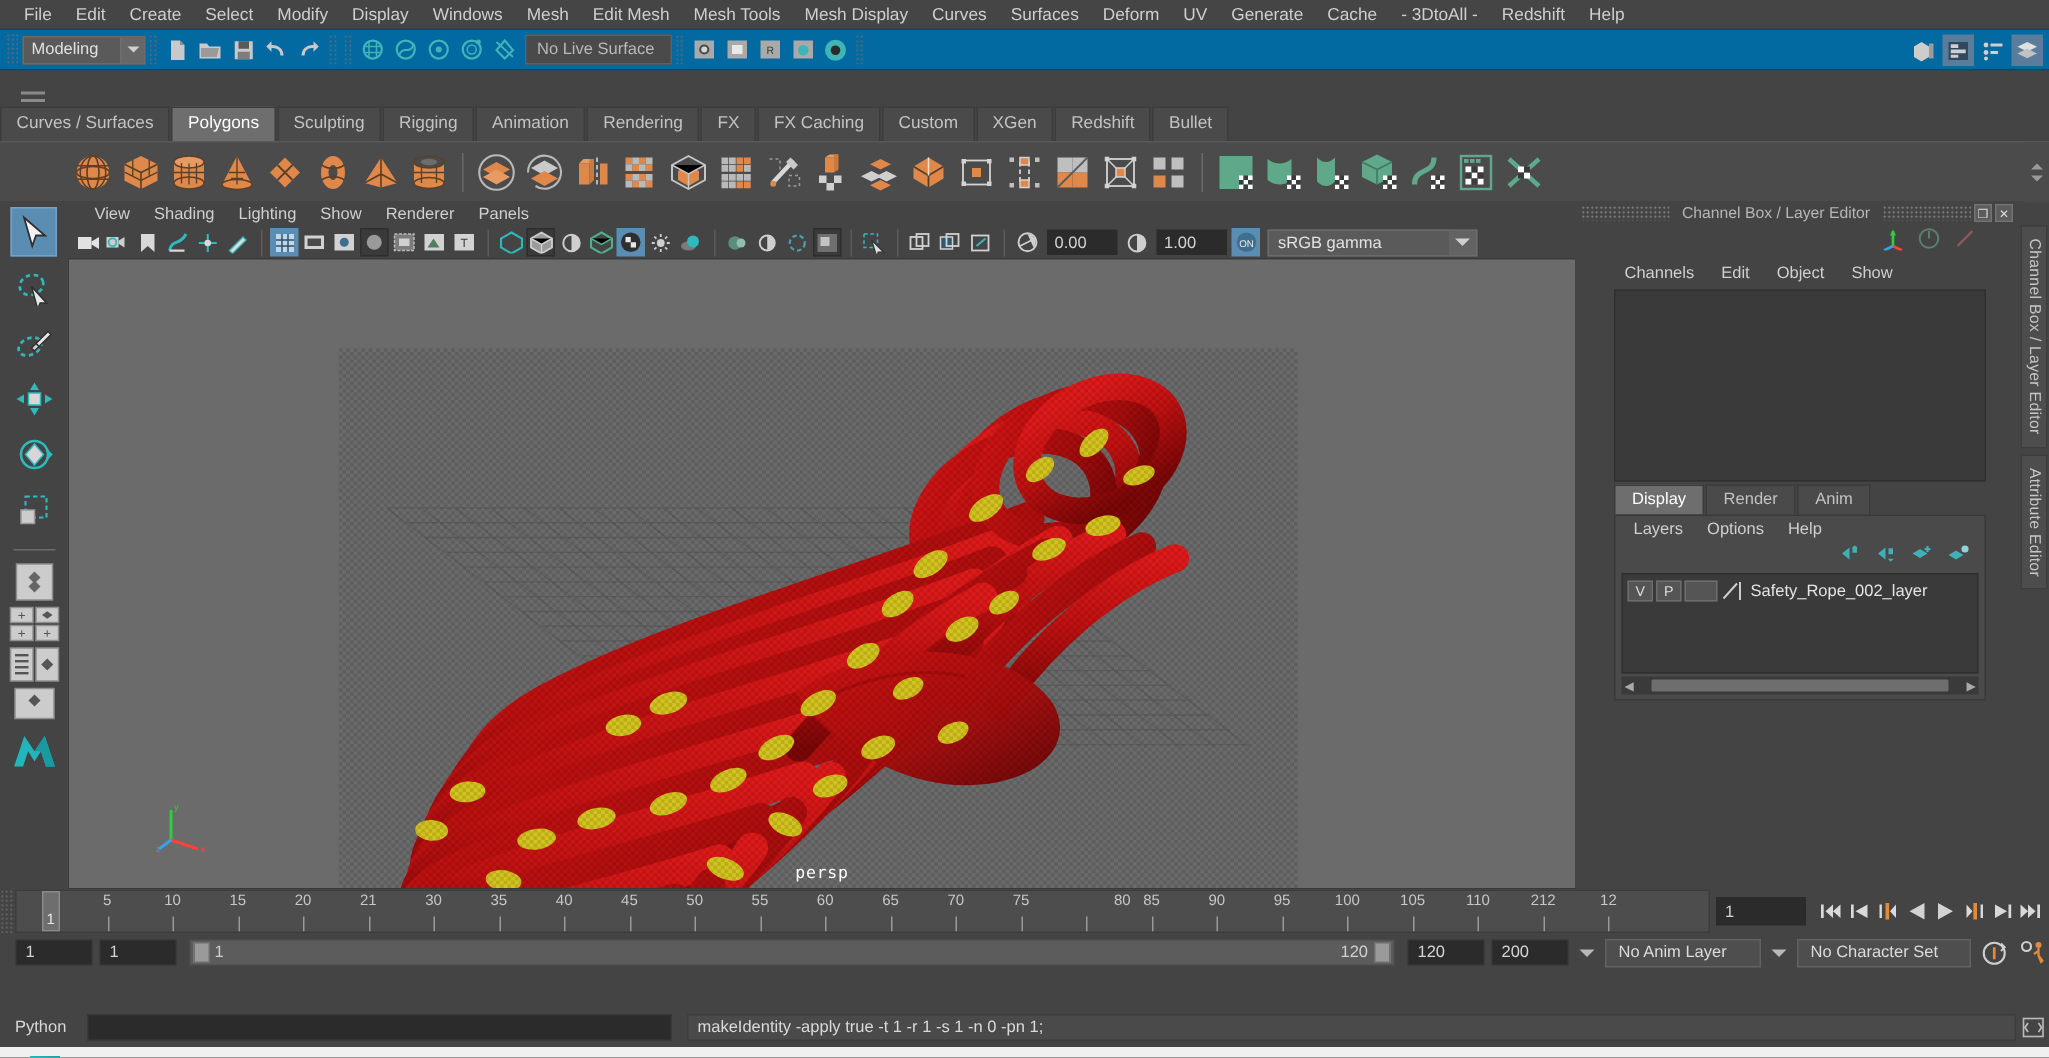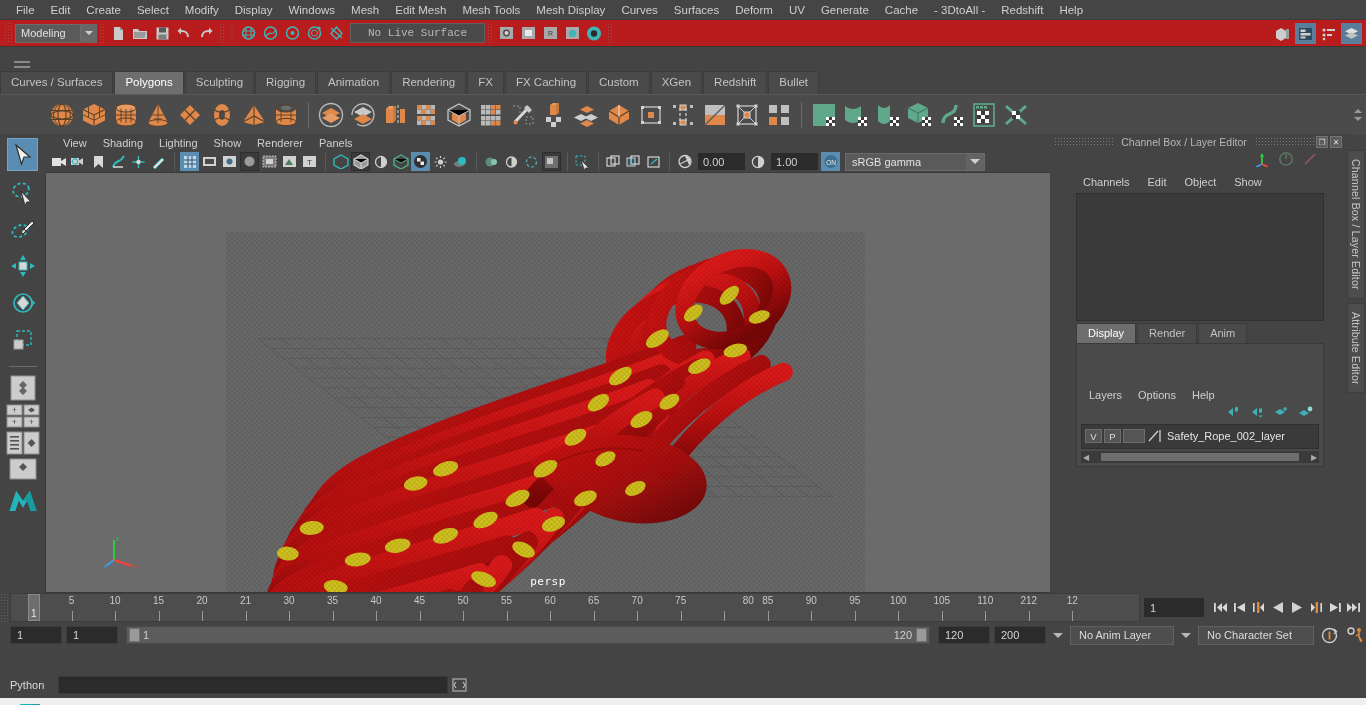--- a/index.html
+++ b/index.html
@@ -17,21 +17,21 @@
     height:20px; background:#454545; display:flex; align-items:center;
     padding-left:8px; border-bottom:1px solid #3a3a3a;
   }
   .menubar .mi{
     font-size:11.5px; color:#cfcfcf; padding:0 8px; line-height:20px;
     white-space:nowrap; cursor:default;
   }
 
   
   .statusline{
-    height:27px; background:#b91c1c; display:flex; align-items:center;
+    height:27px; background:#0369a1; display:flex; align-items:center;
     padding-left:4px; border-bottom:1px solid #383838; position:relative;
   }
   .grip{ width:8px; height:22px;
     background-image:radial-gradient(#6c6c6c 32%, transparent 33%);
     background-size:3px 3px; opacity:.75; margin-right:3px;}
   .menu-select{
     width:82px; height:19px; background:#5a5a5a; border:1px solid #6b6b6b;
     font-size:11px; color:#e0e0e0; display:flex; align-items:center;
     padding-left:5px; position:relative;
   }
@@ -42,21 +42,21 @@
   .menu-select .arw::after{content:""; border:4px solid transparent; border-top-color:#d0d0d0; margin-top:4px;}
   .sep{ width:1px; height:18px; background:#5b5b5b; margin:0 5px; }
   .sep-dot{ width:6px; height:20px; margin:0 2px;
     background-image:radial-gradient(#6c6c6c 32%, transparent 33%);
     background-size:3px 3px; opacity:.7;}
   .sbtn{ width:20px; height:20px; display:flex; align-items:center; justify-content:center;
          margin:0 1px; }
   .sbtn svg{ display:block; }
   .livesurface{
     height:20px; min-width:98px; background:#4a4a4a; border:1px solid #606060;
-    font-size:11px; color:#b9b9b9; display:flex; align-items:center; padding:0 17px; margin-left:3px;font-family:Liberation Mono, monospace;
+    font-size:11px; color:#b9b9b9; display:flex; align-items:center; padding:0 7px; margin-left:3px;
   }
   .topright{ position:absolute; right:4px; top:3px; display:flex; gap:2px; }
   .tr-btn{ width:21px; height:21px; display:flex; align-items:center; justify-content:center;}
   .tr-btn.active{ background:#5b7d9c; }
 
   
   .shelfwrap{ display:flex; background:#444;flex-direction:column; }
   .shelf-left{ width:44px; display:flex; flex-direction:column; align-items:center;}
   .shelf-left .hamb{ width:16px; height:10px; margin-top:14px;
      background:
@@ -137,21 +137,21 @@
              padding-right:28px; gap:8px;}
   .rp-menu{ height:19px; display:flex; align-items:center; padding-left:24px;}
   .rp-menu .rmi{ font-size:11px; color:#cfcfcf; padding:0 9px;}
   .cb-body{ flex:1; background:#3a3a3a; margin:2px 22px 3px 26px; border:1px solid #303030;}
   .layer-tabs{ display:flex; padding-left:26px; height:19px; align-items:flex-end;}
   .ltab{ font-size:11px; padding:3px 11px 4px; background:#4a4a4a; border:1px solid #3b3b3b;
          border-bottom:none; color:#c2c2c2; margin-right:1px;}
   .ltab.active{ background:#6e6e6e; color:#fff;}
   .layer-panel{ height:124px; margin:0 22px 0 26px; background:#4a4a4a; border:1px solid #3a3a3a;
                 display:flex; flex-direction:column;}
-  .layer-menu{ height:18px; display:flex; align-items:center; padding-left:4px;margin-top:42px;}
+  .layer-menu{ height:18px; display:flex; align-items:center; padding-left:4px;}
   .layer-menu .lmi{ font-size:11px; color:#cfcfcf; padding:0 8px;}
   .layer-tools{ height:18px; display:flex; align-items:center; justify-content:flex-end;
                 padding-right:10px; gap:9px;}
   .layer-list{ flex:1; background:#3a3a3a; margin:2px 4px; border:1px solid #2f2f2f; padding:3px;}
   .layer-row{ display:flex; align-items:center; height:16px; gap:2px;}
   .lcell{ width:17px; height:14px; background:#555; border:1px solid #6d6d6d;
           font-size:9.5px; display:flex; align-items:center; justify-content:center; color:#ddd;}
   .lcell.blank{ width:22px; }
   .lswatch{ width:15px; height:14px; position:relative; }
   .lname{ font-size:11px; color:#e4e4e4; margin-left:3px; white-space:nowrap;}
@@ -1504,20 +1504,21 @@
           <circle cx="5" cy="5" r="3" fill="none" stroke="#cfcfcf" stroke-width="1.4"></circle>
           <circle cx="13" cy="4" r="2" fill="#e08b3a"></circle>
           <path d="M13 6v5l3 4M13 8l-3 2M13 11l2 5" stroke="#e08b3a" stroke-width="1.5" fill="none"></path>
         </svg>
     </div>
   </div>
 
   <div class="cmdrow">
     <div class="cmd-label">Python</div>
     <input class="cmd-input" style="color: rgb(221, 221, 221); font-size: 11px; padding-left: 5px; font-family: &quot;Liberation Sans&quot;, sans-serif;" value="">
+    <div class="cmd-output">makeIdentity -apply true -t 1 -r 1 -s 1 -n 0 -pn 1;</div>
     <div class="cmd-corner">
       <svg width="15" height="14" viewBox="0 0 15 14">
           <rect x="1" y="1" width="13" height="12" fill="none" stroke="#b9b9b9" stroke-width="1.1"></rect>
           <path d="M4 4l-2 3 2 3M11 4l2 3-2 3" stroke="#b9b9b9" stroke-width="1.2" fill="none"></path>
         </svg>
     </div>
   </div>
 
   <div class="taskbar">
     <div class="tb-item">

